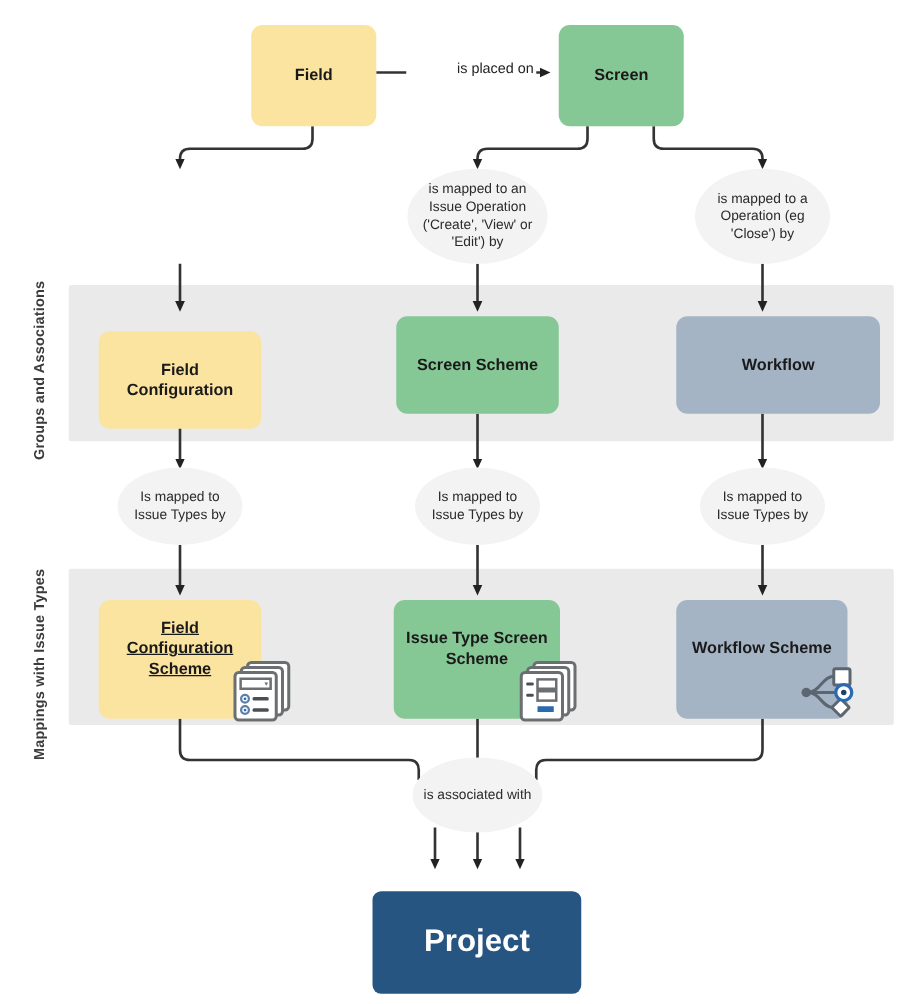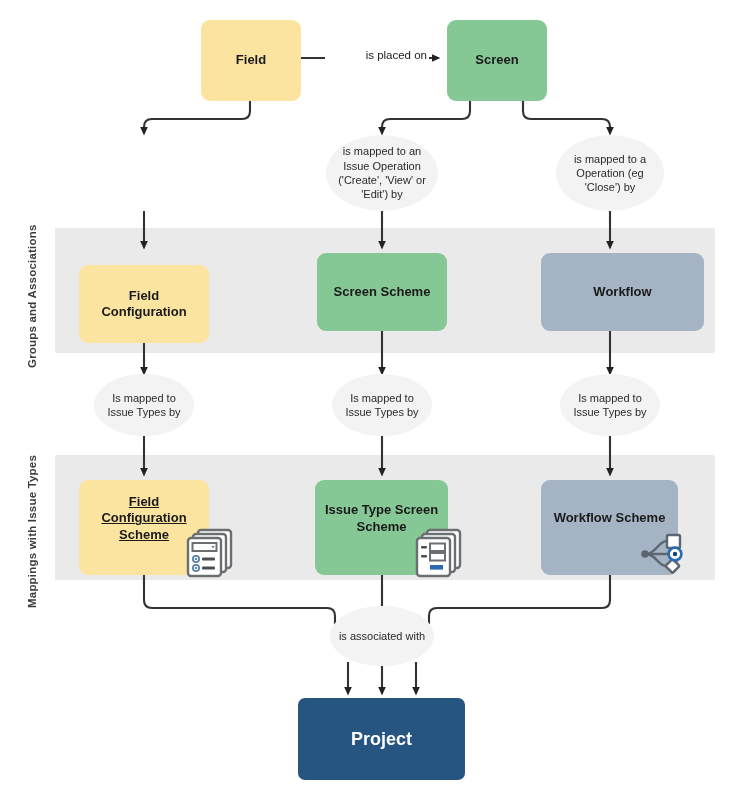--- a/index.html
+++ b/index.html
@@ -13,21 +13,21 @@
   .bandlabel{position:absolute;color:#3b3b3b;font-size:11.5px;font-weight:bold;
              writing-mode:vertical-rl;transform:rotate(180deg);
              white-space:nowrap;letter-spacing:.2px;}
 
   .node{position:absolute;border-radius:9px;display:flex;align-items:center;
         justify-content:center;text-align:center;font-size:13px;font-weight:bold;
         color:#1a1a1a;line-height:1.25;box-sizing:border-box;padding:4px 8px;}
   .node.yellow{background:#fbe3a0;}
   .node.green{background:#85c795;}
   .node.slate{background:#a5b4c4;}
-  .node.navy{background:#275582;color:#ffffff;font-size:18px;border-radius:7px;}
+  .node.navy{background:#275582;color:#ffffff;font-size:25px;border-radius:7px;margin-top:15px;}
 
   .ell{position:absolute;background:#f3f3f3;border-radius:50%;display:flex;
        align-items:center;justify-content:center;text-align:center;
        font-size:11px;color:#2a2a2a;line-height:1.3;box-sizing:border-box;
        padding:2px 4px;}
 
   .icon{position:absolute;}
   svg{display:block;overflow:visible;}
 </style>
 </head>

